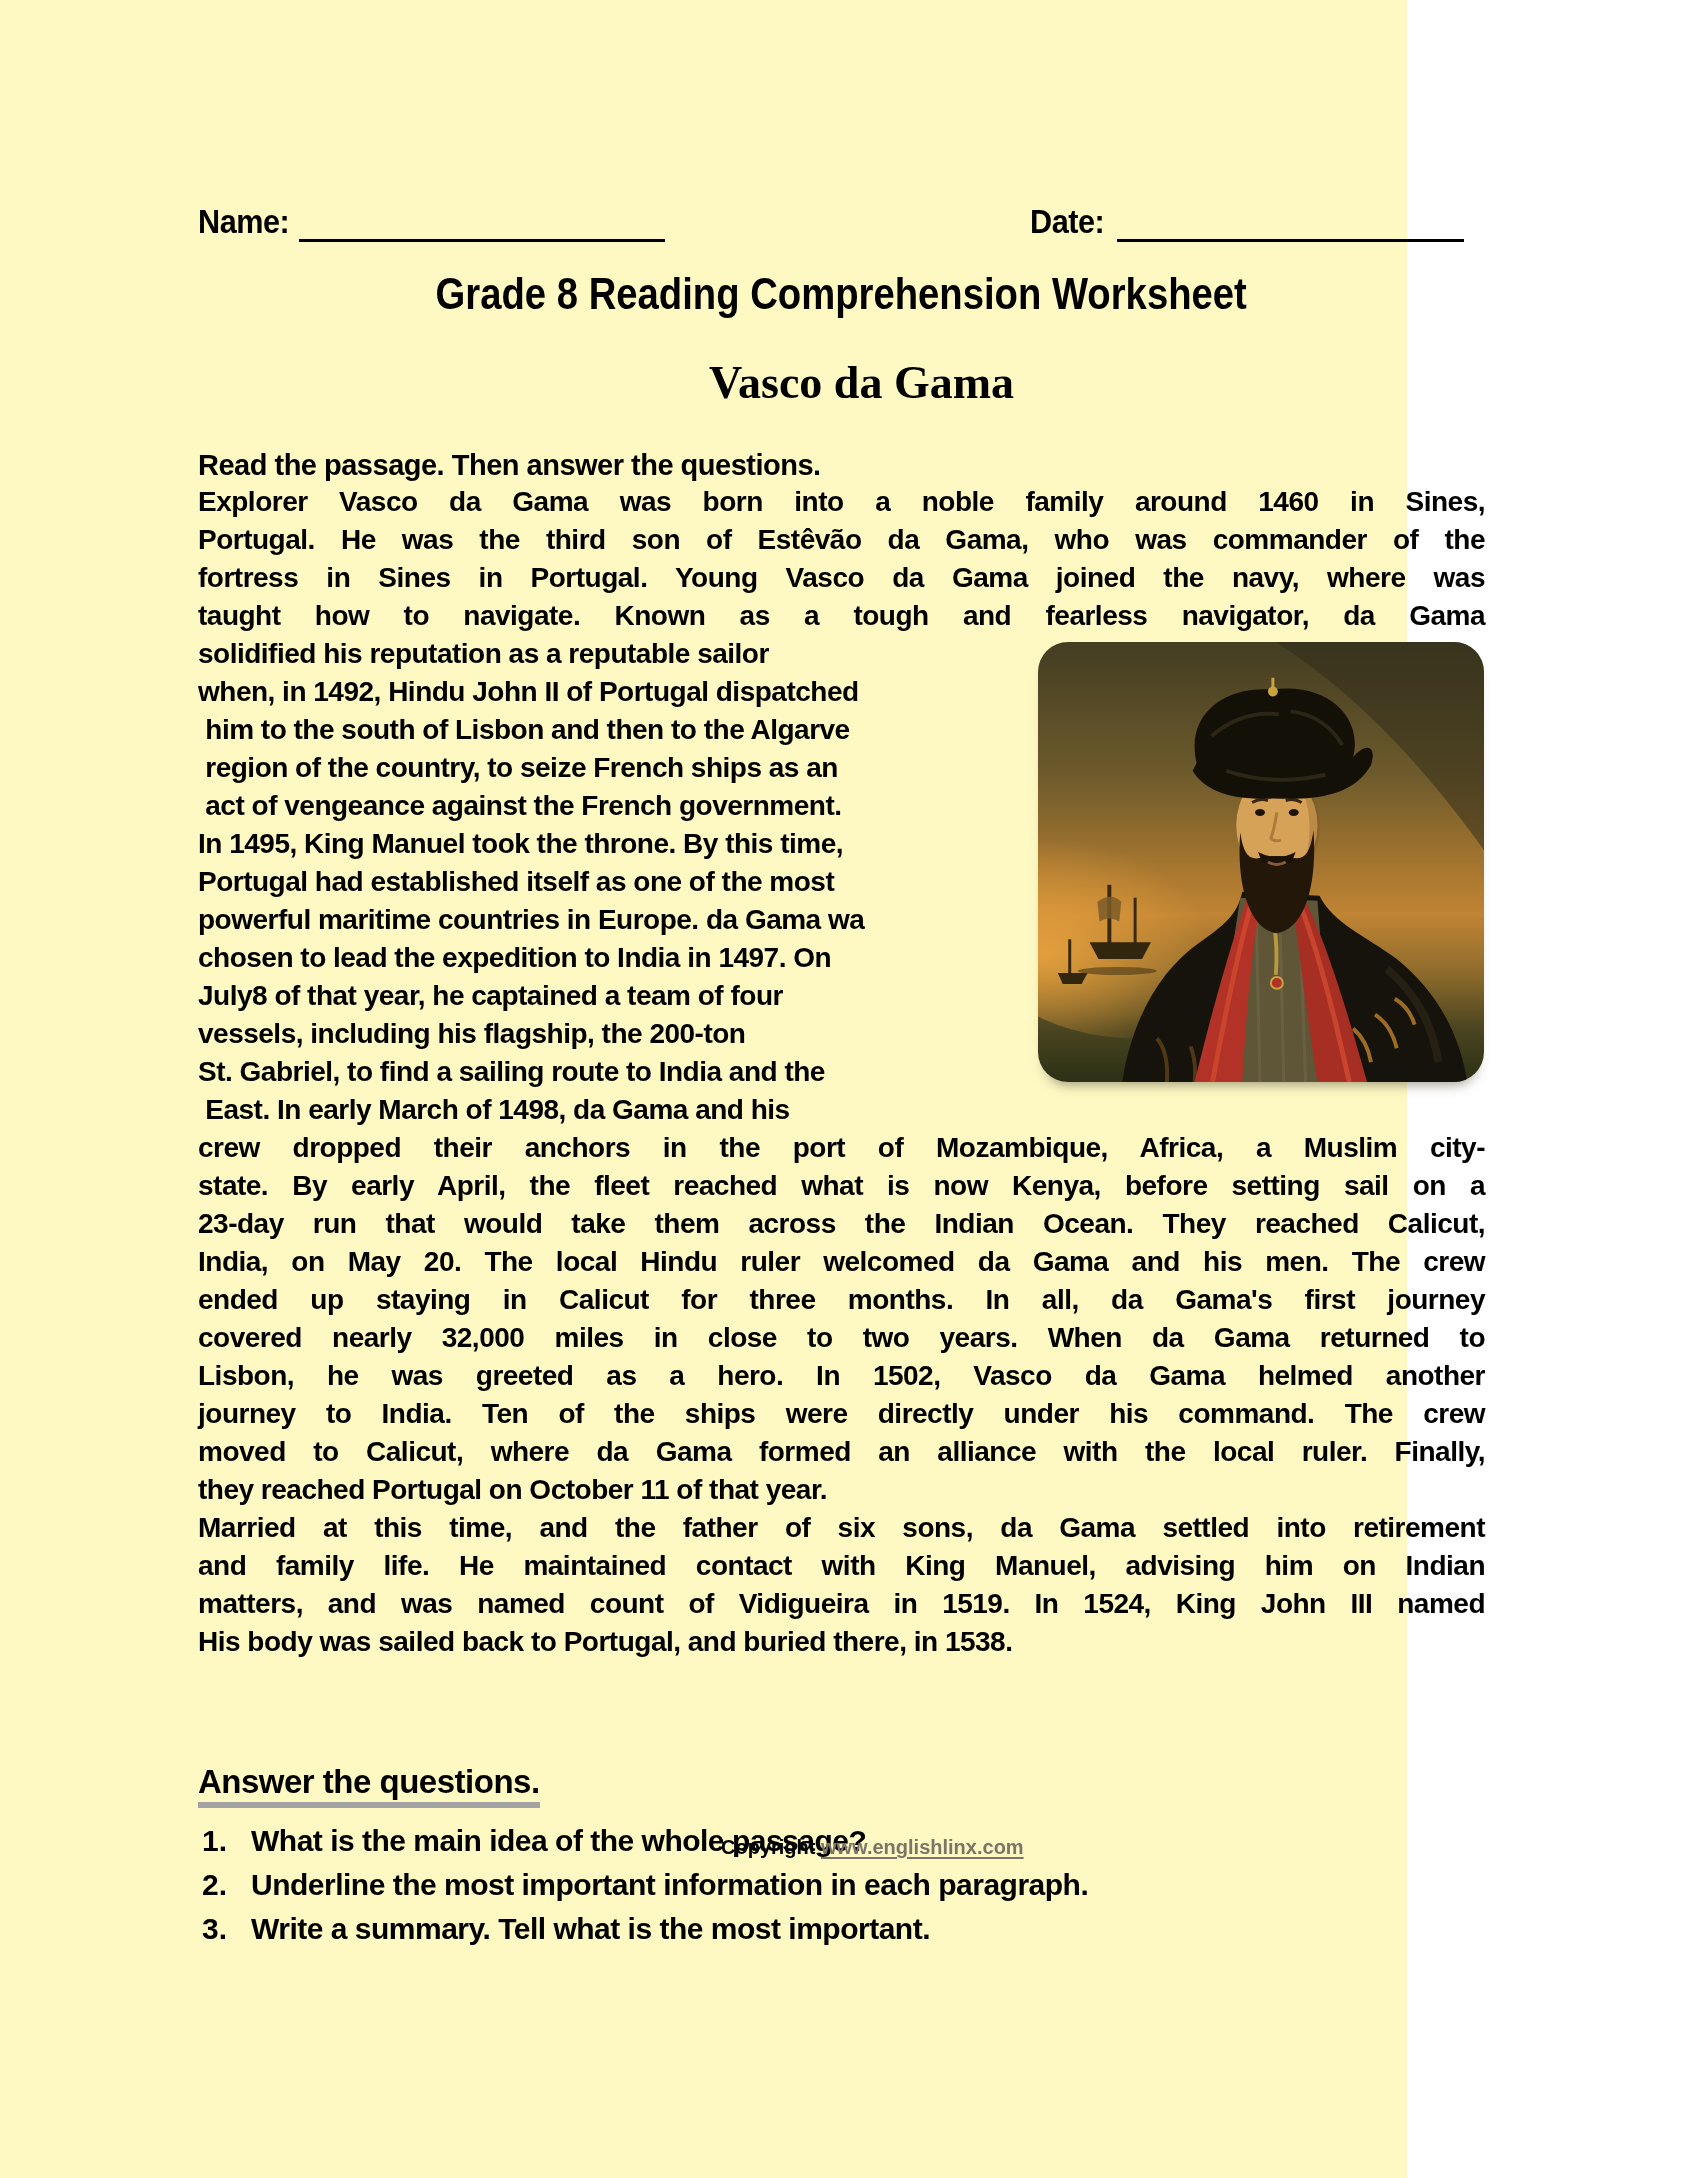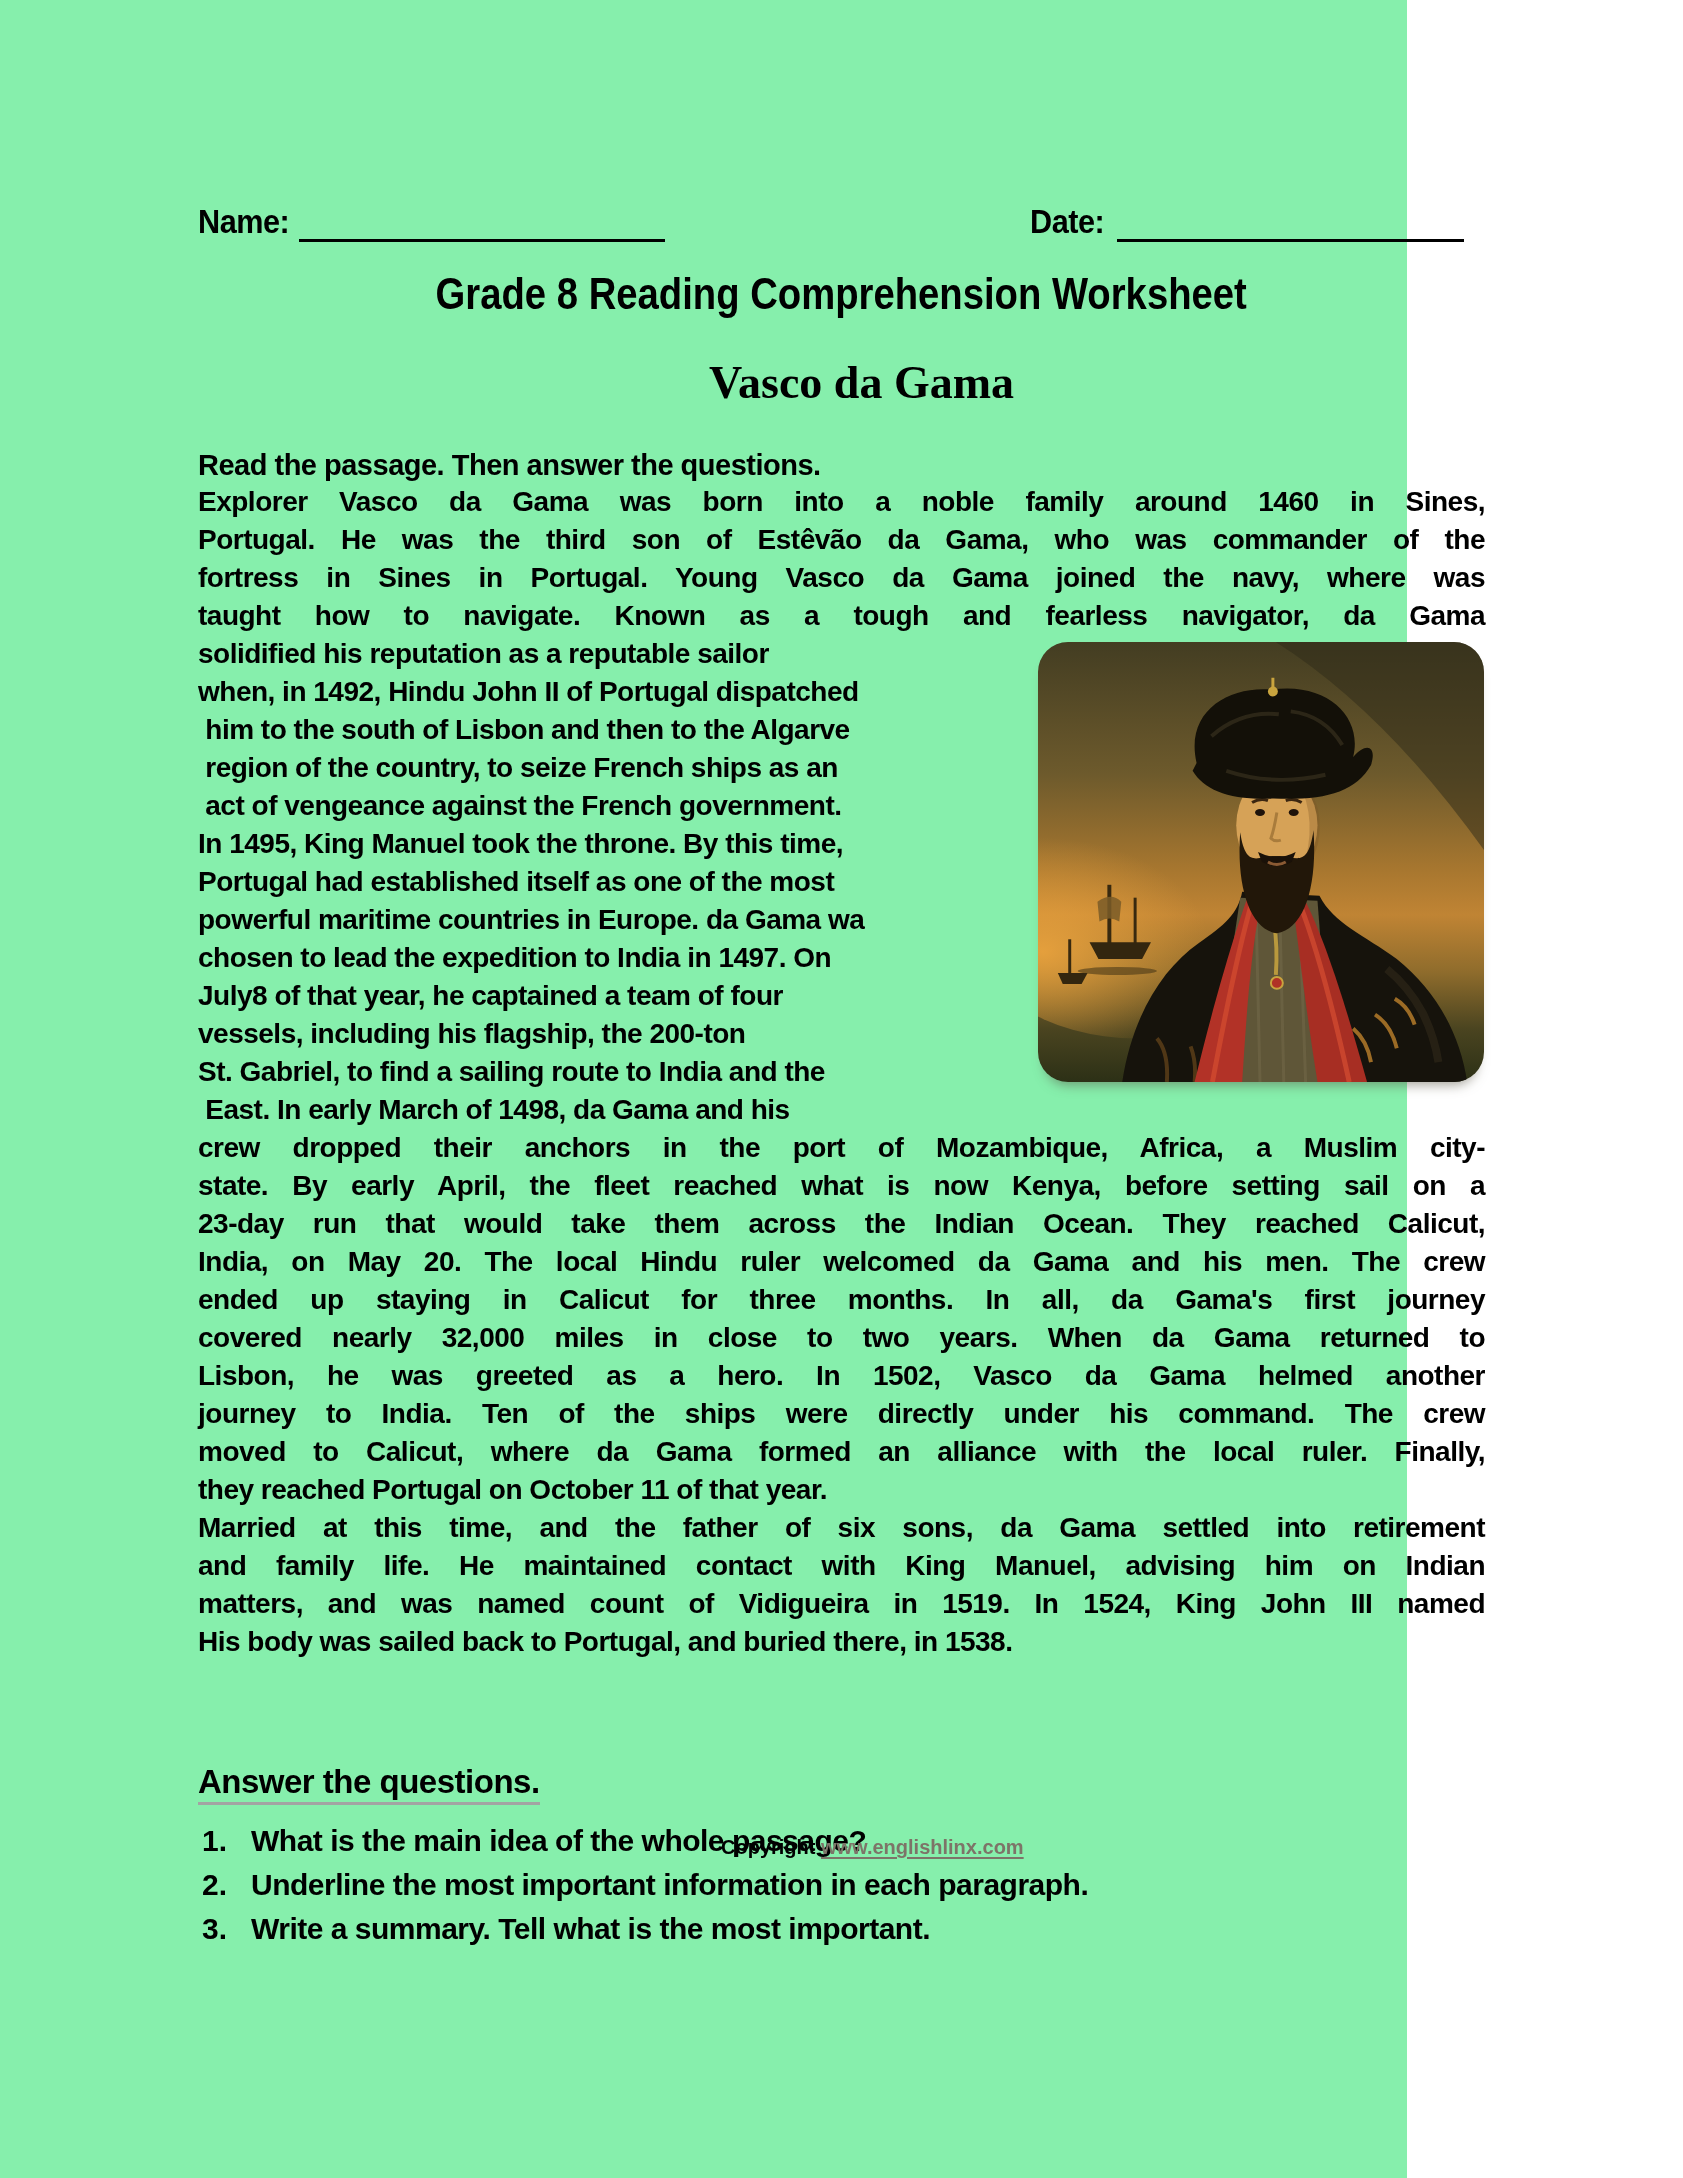--- a/index.html
+++ b/index.html
@@ -1,18 +1,18 @@
 <!DOCTYPE html>
 <html><head>
 <meta charset="utf-8">
 <style>
   html,body{margin:0;padding:0;background:#fff;}
   body{width:1683px;height:2178px;overflow:hidden;
        font-family:"Liberation Sans",sans-serif;color:#000;}
-  .page{position:relative;width:1407px;height:2178px;background:#86efac;}
+  .page{position:relative;width:1407px;height:2178px;background:#fef9c3;}
 
   
   .hlabel{position:absolute;top:203px;font-size:34px;font-weight:bold;line-height:36px;
           letter-spacing:-0.5px;}
   .hlabel .squeeze{display:inline-block;transform:scaleX(.9);transform-origin:left center;}
   .blank{position:absolute;top:203px;height:36px;border-bottom:3px solid #000;}
   #name-label{left:198px;}
   #name-blank{left:299px;width:366px;}
   #date-label{left:1030px;}
   #date-blank{left:1117px;width:347px;}
@@ -34,21 +34,21 @@
 
   
   .portrait{position:absolute;left:1038px;top:642px;width:446px;height:440px;
             border-radius:30px;overflow:hidden;
             box-shadow:0 10px 12px -7px rgba(90,85,70,.55);}
   .portrait svg{display:block;width:100%;height:100%;}
 
   
   .answer-heading{position:absolute;top:1764px;left:198px;display:inline-block;
                   font-size:33px;font-weight:bold;line-height:36px;letter-spacing:-0.5px;
-                  border-bottom:3px solid #a3a3a3;padding-bottom:2px;}
+                  border-bottom:6px solid #a3a3a3;padding-bottom:2px;}
   .questions{position:absolute;top:1824px;left:202px;width:1287px;}
   .qrow{display:flex;height:44px;line-height:34px;align-items:flex-start;}
   .qnum{width:49px;font-size:30px;font-weight:bold;flex:0 0 auto;}
   .qtext{font-size:30px;font-weight:bold;letter-spacing:-0.5px;white-space:pre;}
 
   
   .copyright{position:absolute;top:1832px;left:721px;font-size:20px;font-weight:bold;
              line-height:30px;white-space:nowrap;}
   .copyright .link{text-decoration:underline;text-decoration-thickness:2px;text-underline-offset:3px;cursor:pointer;}
 </style>

